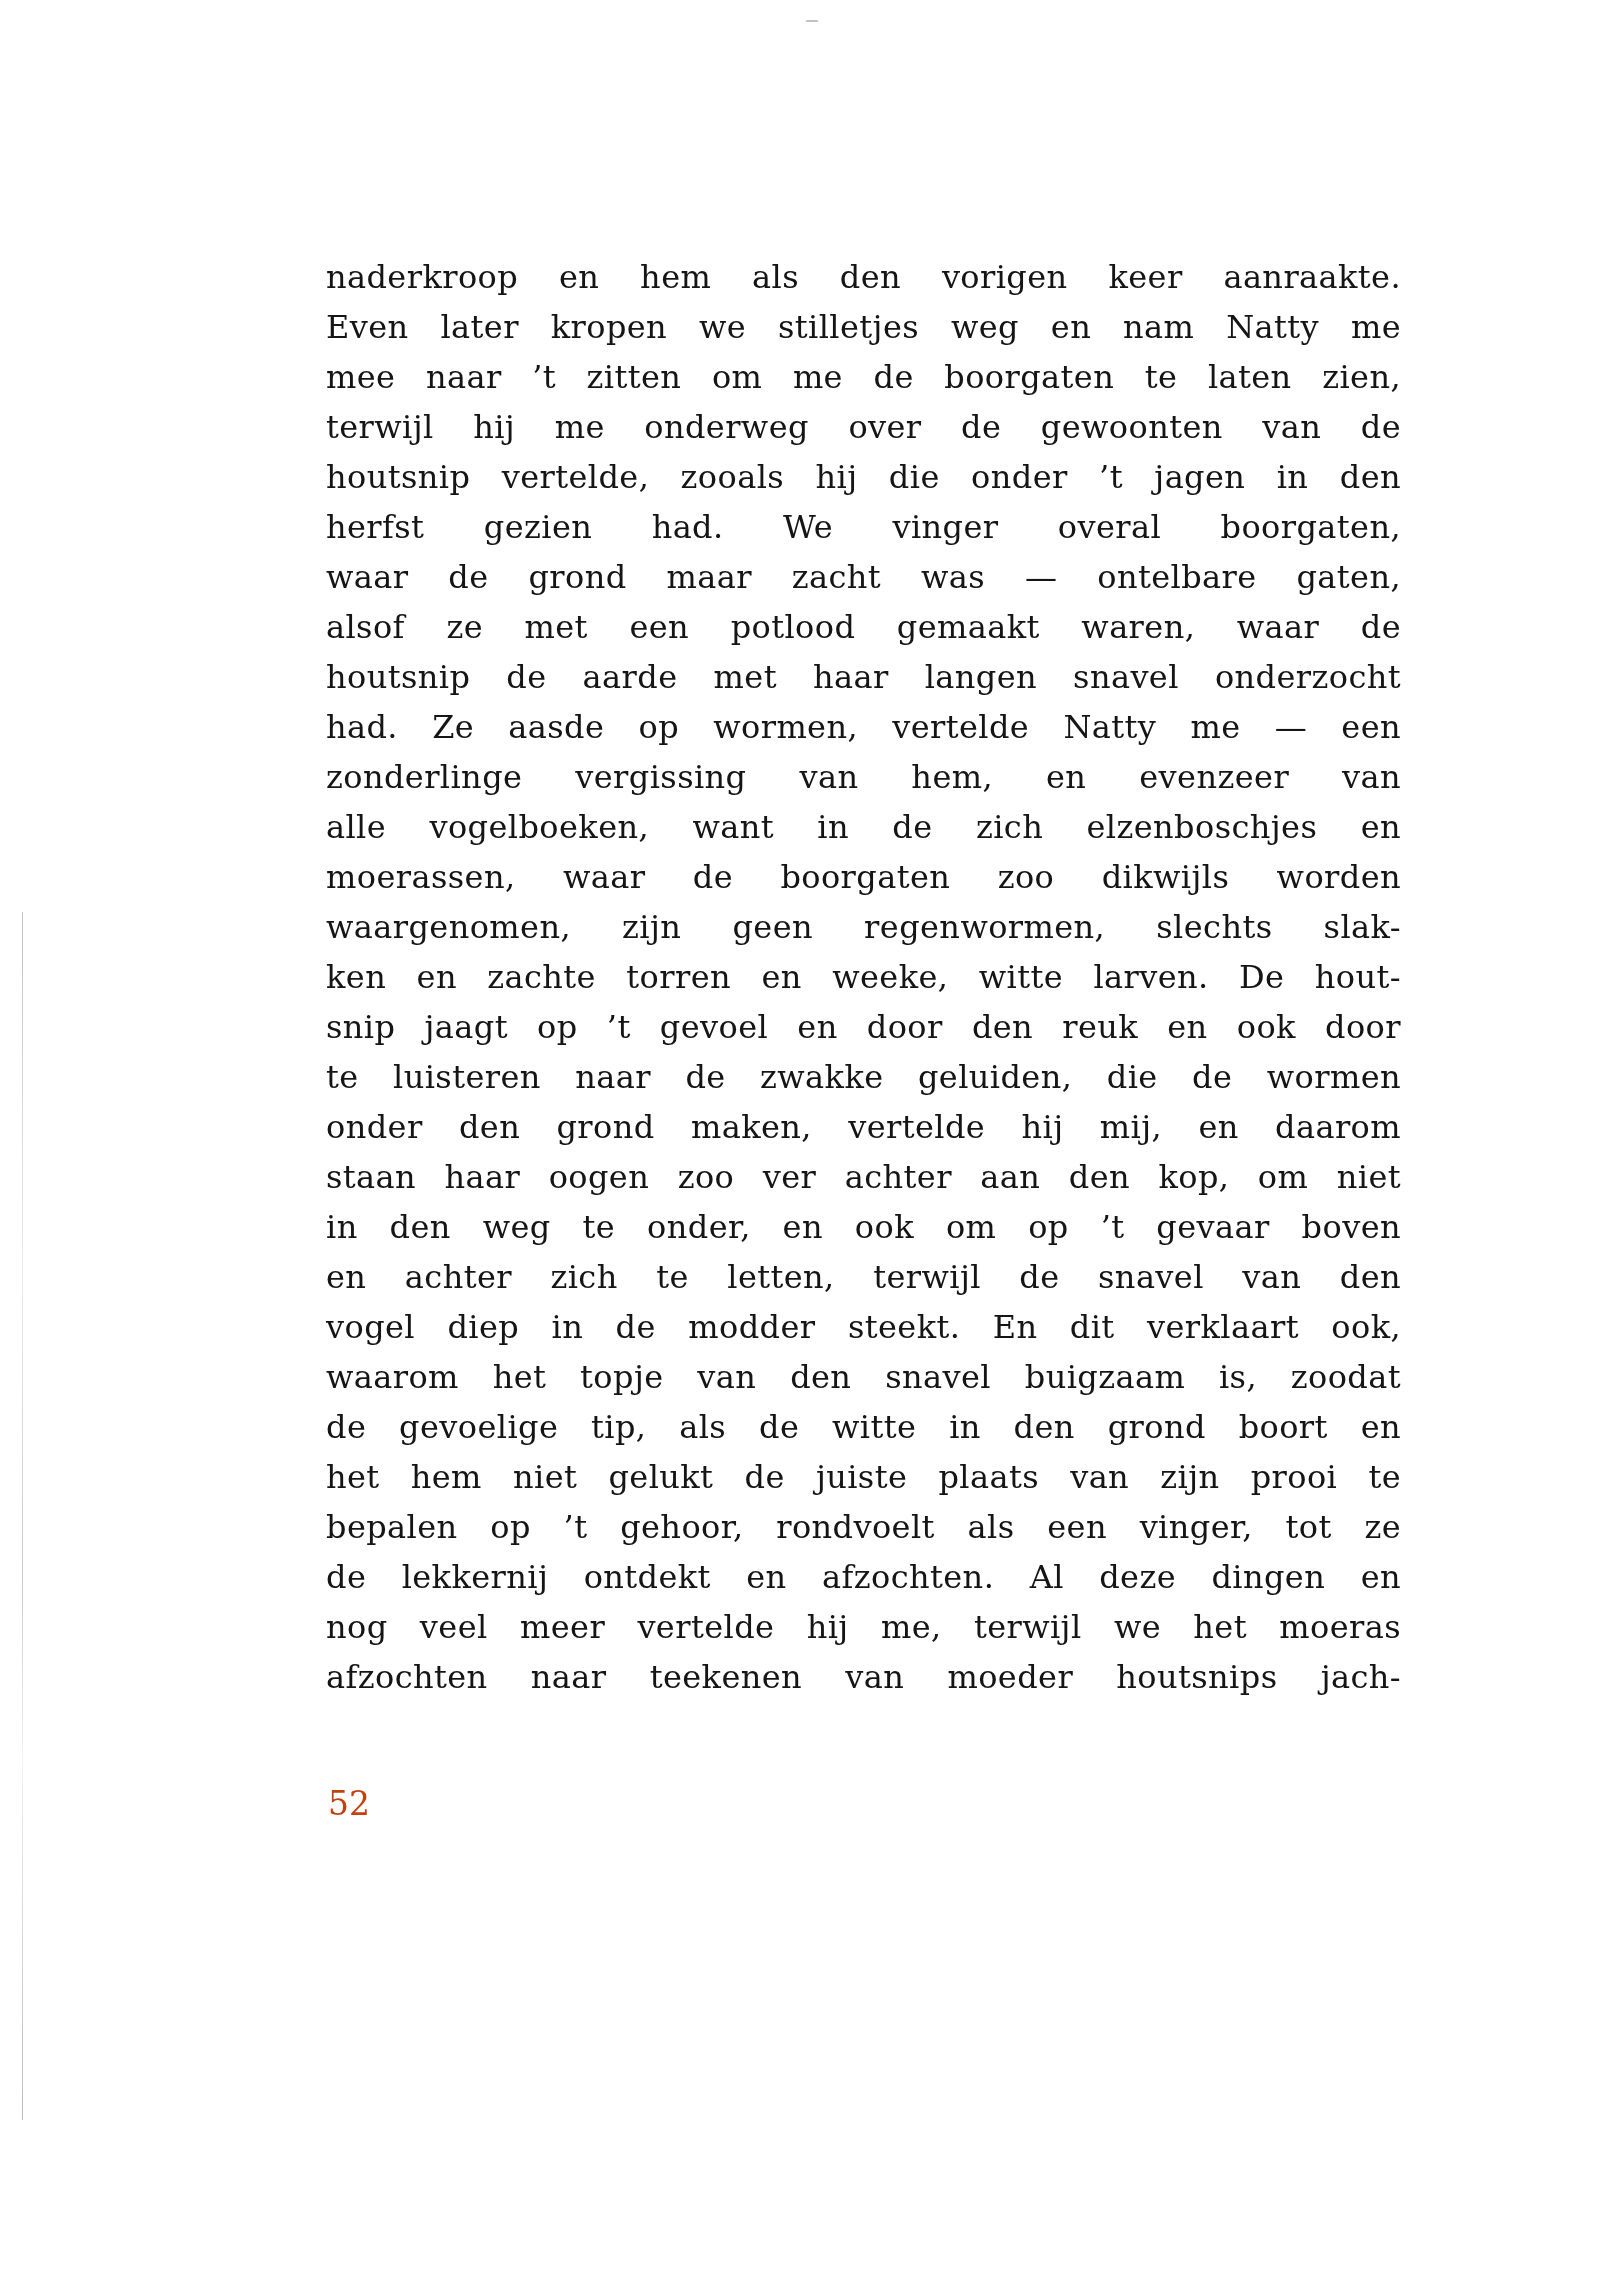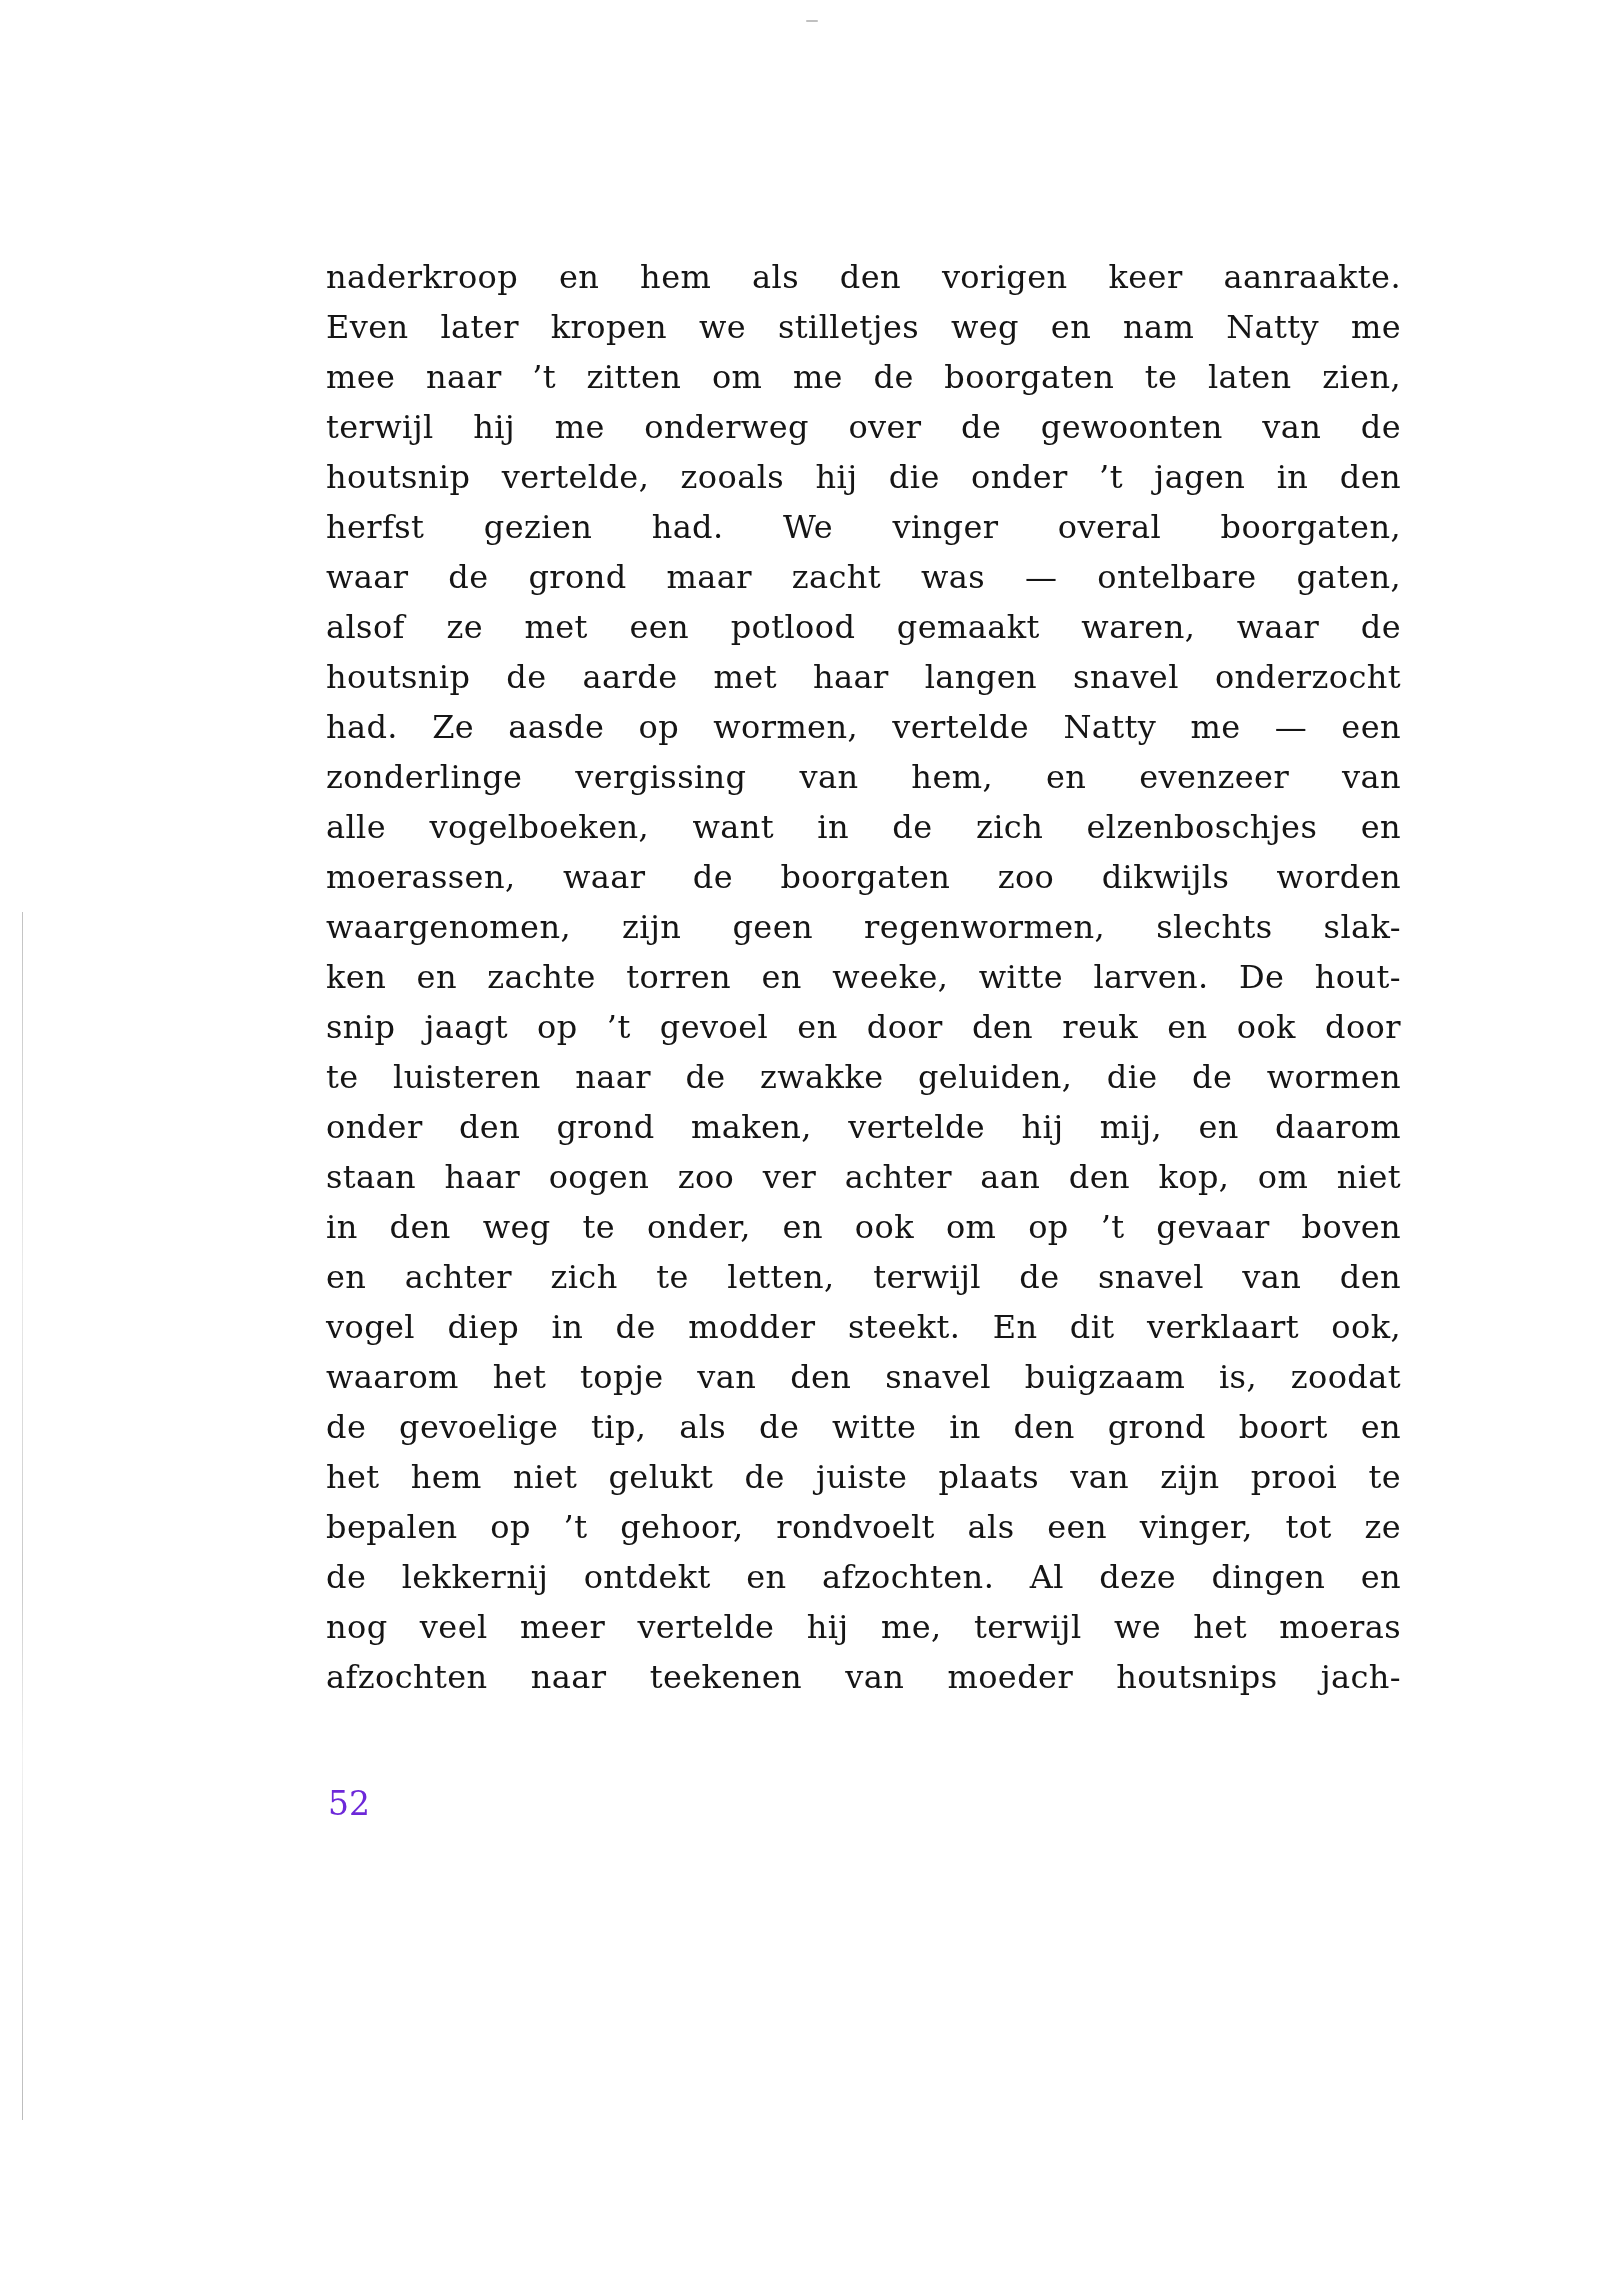--- a/index.html
+++ b/index.html
@@ -34,21 +34,21 @@
     text-justify: inter-word;
     white-space: normal;
     letter-spacing: 0.4px;
   }
   .page-number {
     position: absolute;
     left: 328px;
     top: 1779px;
     font-size: 33px;
     line-height: 50px;
-    color: #6d28d9;
+    color: #c2410c;
   }
   .scan-line {
     position: absolute;
     left: 21.5px;
     top: 912px;
     width: 1.4px;
     height: 1208px;
     background: linear-gradient(to bottom,
       rgba(120,120,120,0.45) 0%,
       rgba(120,120,120,0.15) 30%,

